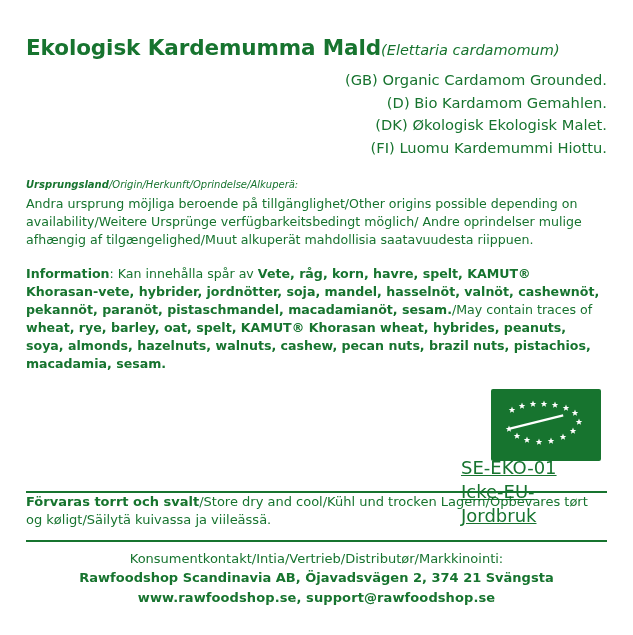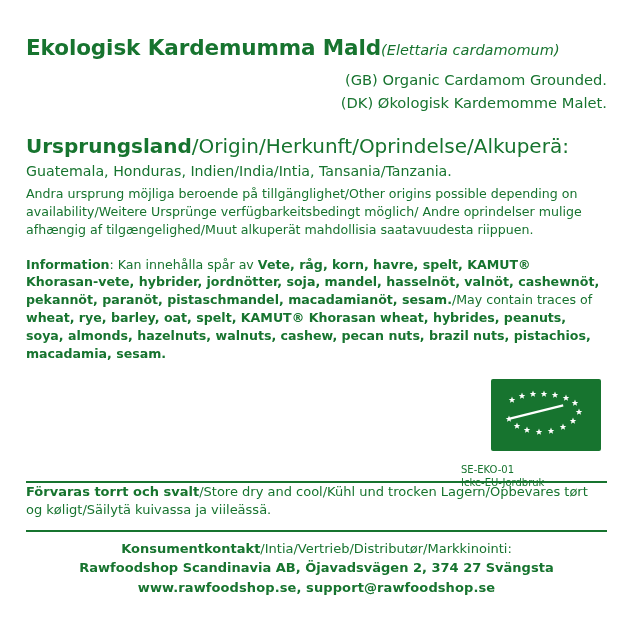--- a/index.html
+++ b/index.html
@@ -39,22 +39,23 @@
   .lang-line {
     font-size: 14.7px;
     line-height: 1.55;
     font-weight: normal;
     text-align: right;
   }
   .block {
     margin-top: 18px;
   }
   .origin-head {
-    font-size: 20px;
+    font-size: 10px;
     line-height: 1.4;
+    font-style: italic;
   }
   .origin-head b {
     font-weight: bold;
   }
   .origin-sub {
     font-size: 14.2px;
     line-height: 1.45;
     margin-top: 1px;
   }
   .origin-small {
@@ -83,25 +84,26 @@
     height: 72px;
     background: #17742f;
     border-radius: 2px;
   }
   .eu-leaf svg {
     display: block;
   }
   .eu-caption {
     position: absolute;
     right: 6px;
-    top: 84px;
+    top: 67px;
     width: 140px;
     text-align: left;
-    font-size: 10px;
+    font-size: 18px;
     line-height: 1.35;
+    text-decoration: underline;
   }
   .eu-caption div {
     text-align: left;
   }
   .storage {
     font-size: 13px;
     line-height: 1.42;
     border-top: 2.2px solid #17742f;
     margin-top: 2px;
   }
@@ -109,41 +111,42 @@
     font-weight: bold;
   }
   .contact {
     border-top: 2.2px solid #17742f;
     margin-top: 10px;
     padding-top: 7px;
     text-align: center;
     font-size: 13px;
     line-height: 1.5;
   }
-  .contact .c1 b { font-weight: bold; }
+  .contact .c1 b { font-weight: normal; }
   .contact .c2 { font-weight: bold; }
   .contact .c3 { font-weight: bold; letter-spacing: 0.1px; }
 </style>
 </head>
 <body>
 
 <div class="label">
 
   <div class="title-line">
     <span class="title-main">Ekologisk Kardemumma Mald</span><span class="title-latin">(Elettaria cardamomum)</span>
   </div>
 
   <div class="lang-line">(GB) Organic Cardamom Grounded.</div>
-  <div class="lang-line">(DK) Økologisk Kardemomme Malet.</div>
+  <div class="lang-line">(D) Bio Kardamom Gemahlen.</div>
+  <div class="lang-line">(DK) Økologisk Ekologisk Malet.</div>
+  <div class="lang-line">(FI) Luomu Kardemummi Hiottu.</div>
 
   <div class="block">
     <div class="origin-head">
       <b>Ursprungsland</b><span>/Origin/Herkunft/Oprindelse/Alkuperä:</span>
     </div>
-    <div class="origin-sub">Guatemala, Honduras, Indien/India/Intia, Tansania/Tanzania.</div>
     <div class="origin-small">Andra ursprung möjliga beroende på tillgänglighet/Other origins possible depending on availability/Weitere Ursprünge verfügbarkeitsbedingt möglich/ Andre oprindelser mulige afhængig af tilgængelighed/Muut alkuperät mahdollisia saatavuudesta riippuen.</div>
   </div>
 
   <div class="info-block">
     <b>Information</b><span>: Kan innehålla spår av </span><b>Vete, råg, korn, havre, spelt, KAMUT® Khorasan-vete, hybrider, jordnötter, soja, mandel, hasselnöt, valnöt, cashewnöt, pekannöt, paranöt, pistaschmandel, macadamianöt, sesam.</b><span>/May contain traces of </span><b>wheat, rye, barley, oat, spelt, KAMUT® Khorasan wheat, hybrides, peanuts, soya, almonds, hazelnuts, walnuts, cashew, pecan nuts, brazil nuts, pistachios, macadamia, sesam.</b>
   </div>
 
   <div class="eu-area">
     <div class="eu-leaf">
       <svg width="110" height="72" viewBox="0 0 110 72" aria-hidden="true">
@@ -177,17 +180,17 @@
   </div>
 
   <div class="storage">
     <b>Förvaras torrt och svalt</b><span>/Store dry and cool/Kühl und trocken Lagern/Opbevares tørt og køligt/Säilytä kuivassa ja viileässä.</span>
   </div>
 
   <div class="contact">
     <div class="c1">
       <b>Konsumentkontakt</b><span>/Intia/Vertrieb/Distributør/Markkinointi:</span>
     </div>
-    <div class="c2">Rawfoodshop Scandinavia AB, Öjavadsvägen 2, 374 27 Svängsta</div>
+    <div class="c2">Rawfoodshop Scandinavia AB, Öjavadsvägen 2, 374 21 Svängsta</div>
     <div class="c3">www.rawfoodshop.se, support@rawfoodshop.se</div>
   </div>
 
 </div>
 
 </body></html>

